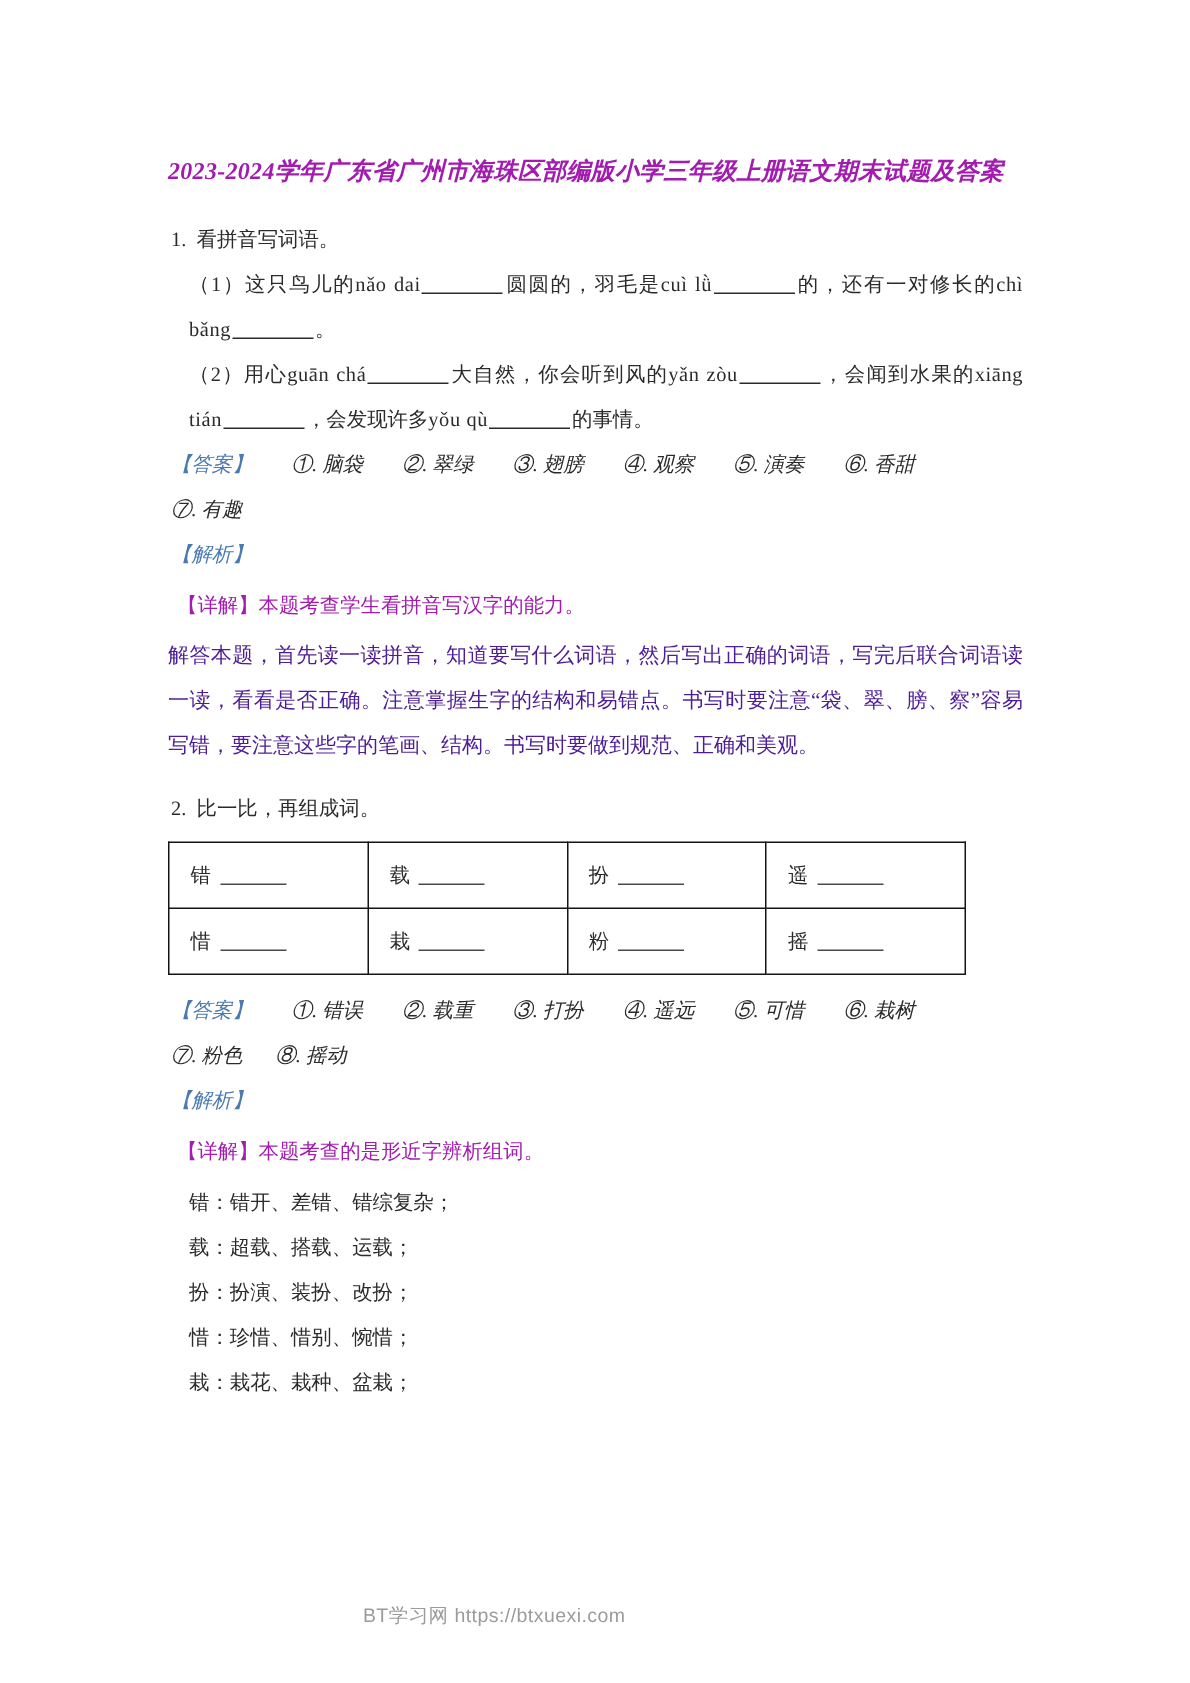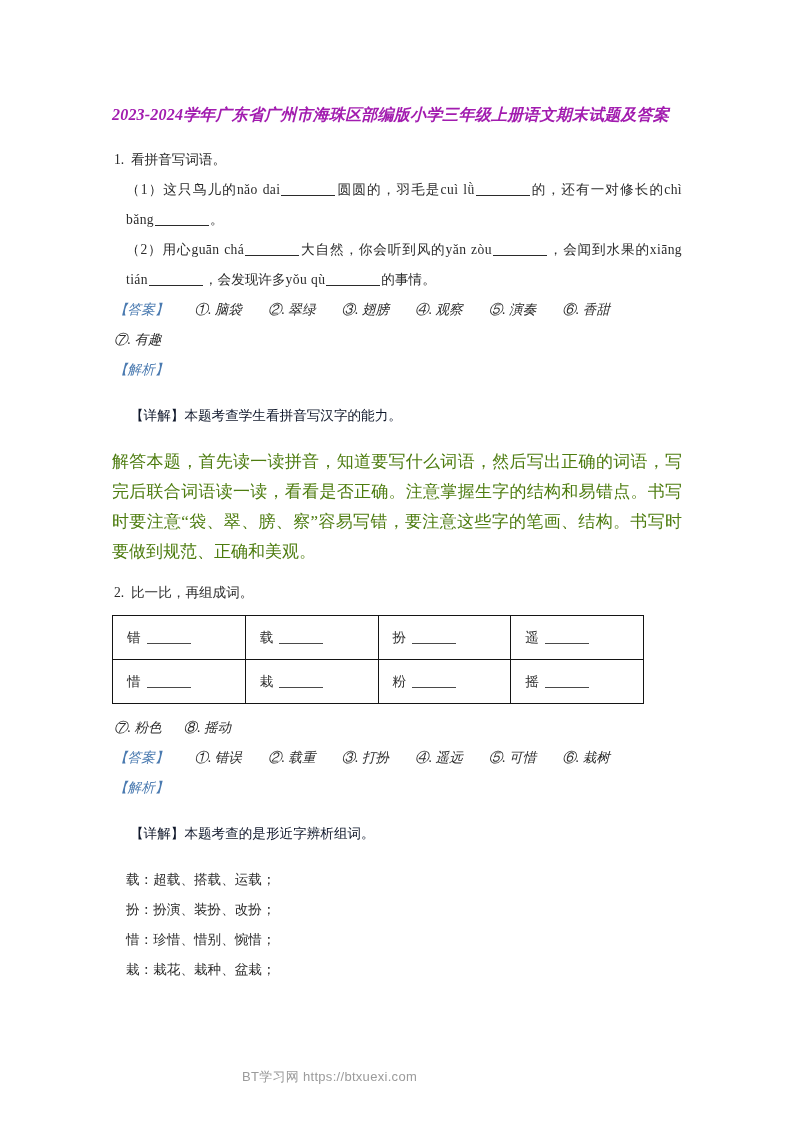--- a/index.html
+++ b/index.html
@@ -84,28 +84,28 @@
     white-space: nowrap;
   }
   .ans-item:first-child { margin-left: 28px; }
   .ans-line.cont .ans-item:first-child { margin-left: 0; }
   .ans-line.cont .ans-item { margin-left: 22px; }
   .ans-line.cont .ans-item:first-child { margin-left: 0; }
 
   .detail-line {
     font-size: 13.6px;
     line-height: 30px;
-    color: #0f172a;
-    margin: 16px;
+    color: #a21caf;
+    margin: 4px;
     padding-left: 2px;
   }
   .detail-body {
-    font-size: 17px;
-    line-height: 30px;
-    color: #4d7c0f;
+    font-size: 14px;
+    line-height: 30px;
+    color: #4c1d95;
     margin: 0;
     text-align: justify;
     text-justify: inter-ideograph;
   }
   .sub-line {
     font-size: 13.6px;
     line-height: 30px;
     color: #2b2b2b;
     margin: 0;
     padding-left: 14px;
@@ -200,33 +200,34 @@
         </tr>
         <tr>
           <td><span>惜</span><span class="cell-blank"></span></td>
           <td><span>栽</span><span class="cell-blank"></span></td>
           <td><span>粉</span><span class="cell-blank"></span></td>
           <td><span>摇</span><span class="cell-blank"></span></td>
         </tr>
       </tbody>
     </table>
 
+    <p class="ans-line">
+      <span class="tag-blue">【答案】</span><span class="ans-item">①. 错误</span><span class="ans-item">②. 载重</span><span class="ans-item">③. 打扮</span><span class="ans-item">④. 遥远</span><span class="ans-item">⑤. 可惜</span><span class="ans-item">⑥. 栽树</span>
+    </p>
     <p class="ans-line cont">
       <span class="ans-item">⑦. 粉色</span><span class="ans-item">⑧. 摇动</span>
     </p>
-    <p class="ans-line">
-      <span class="tag-blue">【答案】</span><span class="ans-item">①. 错误</span><span class="ans-item">②. 载重</span><span class="ans-item">③. 打扮</span><span class="ans-item">④. 遥远</span><span class="ans-item">⑤. 可惜</span><span class="ans-item">⑥. 栽树</span>
-    </p>
 
     <p class="ans-line">
       <span class="tag-blue">【解析】</span>
     </p>
 
     <p class="detail-line">【详解】本题考查的是形近字辨析组词。</p>
 
+    <p class="sub-line">错：错开、差错、错综复杂；</p>
     <p class="sub-line">载：超载、搭载、运载；</p>
     <p class="sub-line">扮：扮演、装扮、改扮；</p>
     <p class="sub-line">惜：珍惜、惜别、惋惜；</p>
     <p class="sub-line">栽：栽花、栽种、盆栽；</p>
 
   </div>
 
   <div class="footer">BT学习网 https://btxuexi.com</div>
 
 </div>

